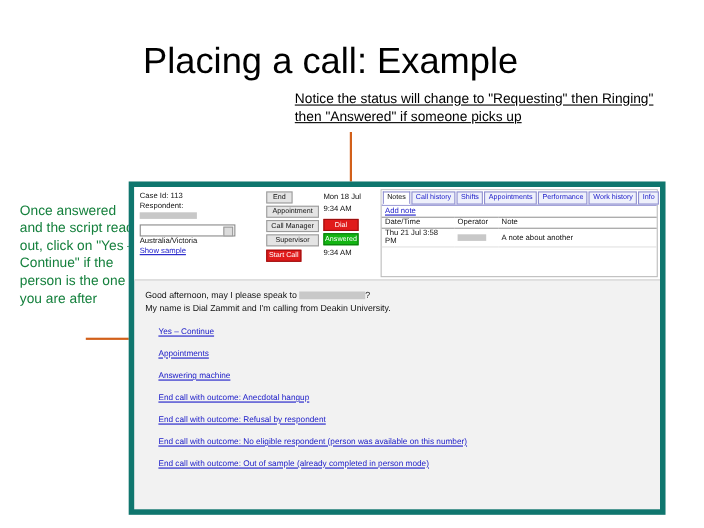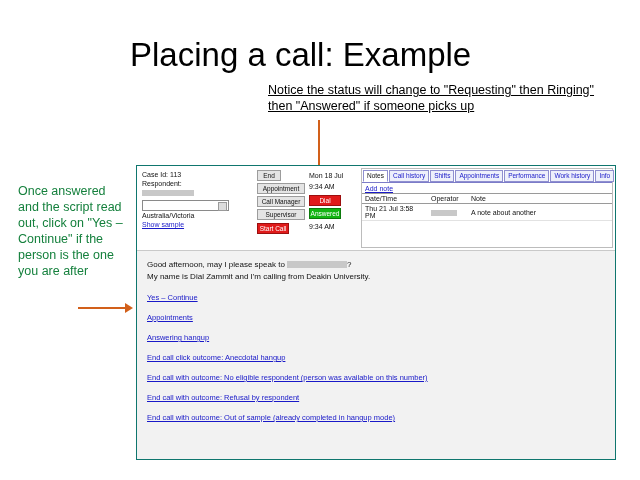--- a/index.html
+++ b/index.html
@@ -83,26 +83,26 @@
     top: -4px;
     width: 0; height: 0;
     border-top: 5px solid transparent;
     border-bottom: 5px solid transparent;
     border-left: 8px solid #d2601a;
   }
 
   
   .shot {
     position: absolute;
-    left: 136px;
+    left: 117px;
     top: 165px;
     width: 478px;
     height: 293px;
     background: #f2f2f2;
-    border: 1px solid #0f766e;
+    border: 5px solid #0f766e;
     overflow: hidden;
     font-size: 7px;
   }
   .shot-top {
     position: relative;
     height: 84px;
     background: #ffffff;
     border-bottom: 1px solid #c9c9c9;
   }
   
@@ -266,20 +266,21 @@
     padding: 8px 10px;
     color: #111;
   }
   .script-line {
     font-size: 8px;
     line-height: 11px;
     margin: 0 0 1px 0;
   }
   .links {
     margin-top: 10px;
+    margin-left: 12px;
   }
   .slink {
     display: block;
     color: #1919c8;
     text-decoration: underline;
     font-size: 7.5px;
     line-height: 11px;
     margin-bottom: 9px;
     width: fit-content;
   }
@@ -358,21 +359,21 @@
 
     <div class="script">
       <p class="script-line">
         <span>Good afternoon, may I please speak to <span class="redact" style="width:60px;height:7px"></span>?</span>
       </p>
       <p class="script-line">My name is Dial Zammit and I'm calling from Deakin University.</p>
 
       <div class="links">
         <a class="slink">Yes – Continue</a>
         <a class="slink">Appointments</a>
-        <a class="slink">Answering hangup</a>
-        <a class="slink">End call click outcome: Anecdotal hangup</a>
+        <a class="slink">Answering machine</a>
+        <a class="slink">End call with outcome: Anecdotal hangup</a>
+        <a class="slink">End call with outcome: Refusal by respondent</a>
         <a class="slink">End call with outcome: No eligible respondent (person was available on this number)</a>
-        <a class="slink">End call with outcome: Refusal by respondent</a>
-        <a class="slink">End call with outcome: Out of sample (already completed in hangup mode)</a>
+        <a class="slink">End call with outcome: Out of sample (already completed in person mode)</a>
       </div>
     </div>
   </div>
 </div>
 
 </body></html>

